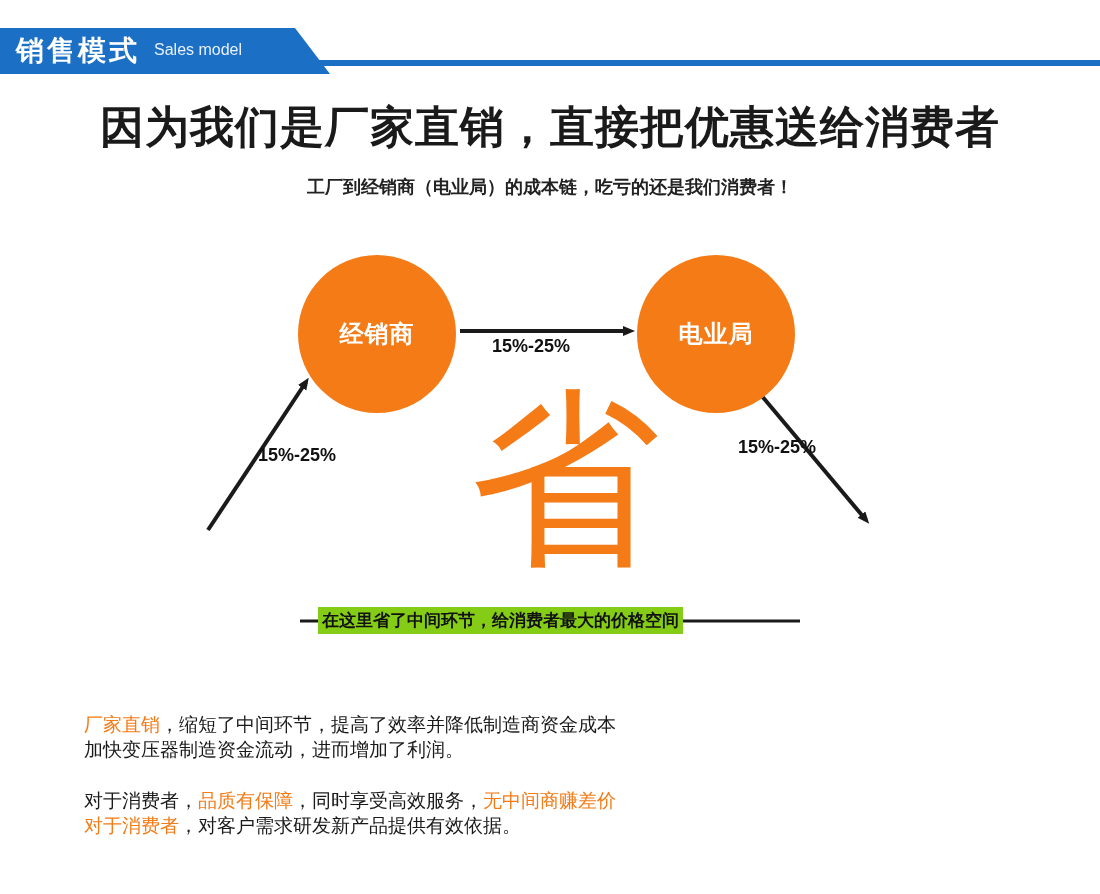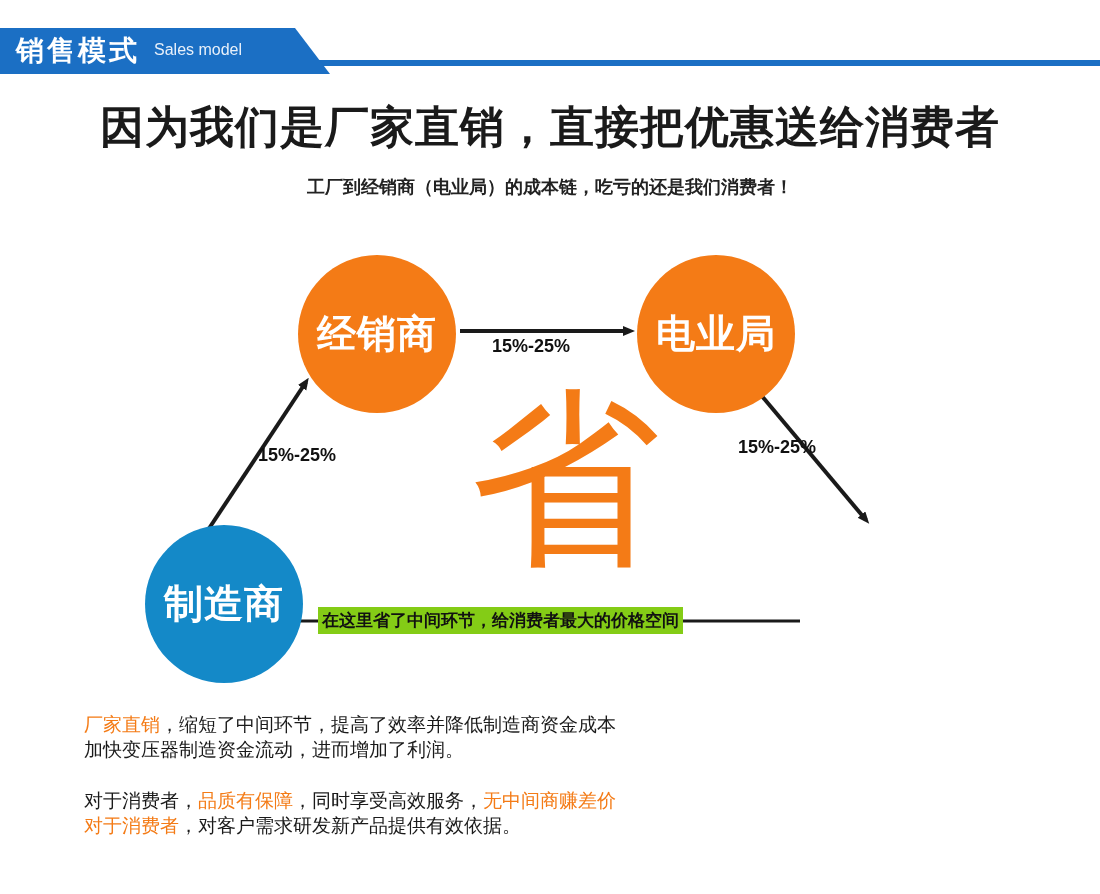--- a/index.html
+++ b/index.html
@@ -98,21 +98,21 @@
     top: 0;
   }
   .node {
     position: absolute;
     border-radius: 50%;
     display: flex;
     align-items: center;
     justify-content: center;
     color: #ffffff;
     font-weight: bold;
-    font-size: 39px;
+    font-size: 24px;
     letter-spacing: 1px;
   }
   .node-orange { background: #f47b16; }
   .node-blue { background: #1489c8; }
 
   #node-distributor { left: 298px; top: 25px; width: 158px; height: 158px; }
   #node-power-bureau { left: 637px; top: 25px; width: 158px; height: 158px; justify-content: center; }
   #node-manufacturer { left: 145px; top: 295px; width: 158px; height: 158px; }
   #node-consumer { left: 798px; top: 295px; width: 158px; height: 158px; }
 
@@ -193,23 +193,20 @@
   </svg>
 
   <div class="big-save">省</div>
 
   <div class="node node-orange" id="node-distributor">
     <span>经销商</span>
   </div>
   <div class="node node-orange" id="node-power-bureau">
     <span>电业局</span>
   </div>
-  <div class="node node-blue" id="node-manufacturer">
-    <span>制造商</span>
-  </div>
 
   <div class="edge-label" id="label-top">15%-25%</div>
   <div class="edge-label" id="label-left">15%-25%</div>
   <div class="edge-label" id="label-right">15%-25%</div>
   <div class="edge-label" id="label-bottom">在这里省了中间环节，给消费者最大的价格空间</div>
 </div>
 
 <div class="desc" id="desc-1">
   <span class="hl">厂家直销</span><span>，缩短了中间环节，提高了效率并降低制造商资金成本</span><br>
   <span>加快变压器制造资金流动，进而增加了利润。</span>

